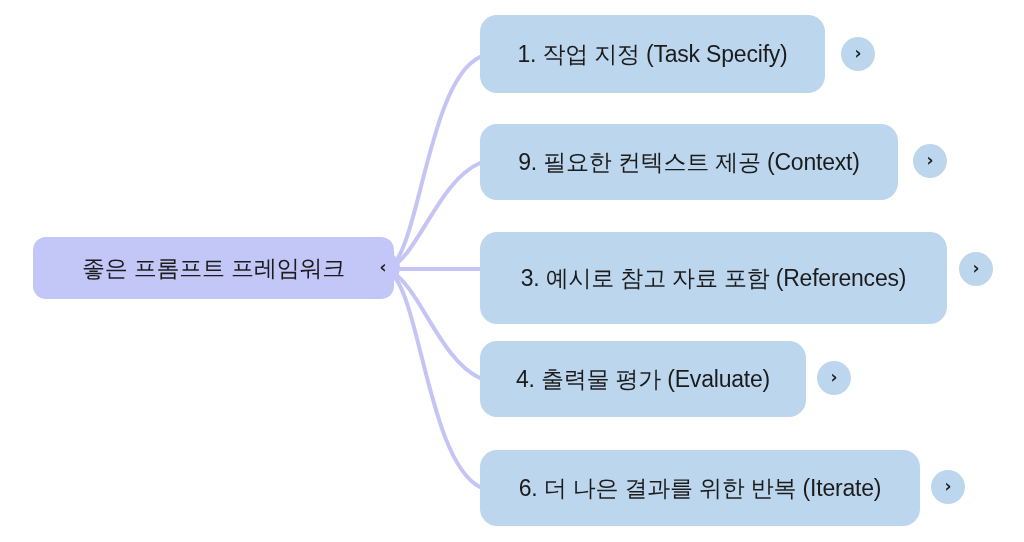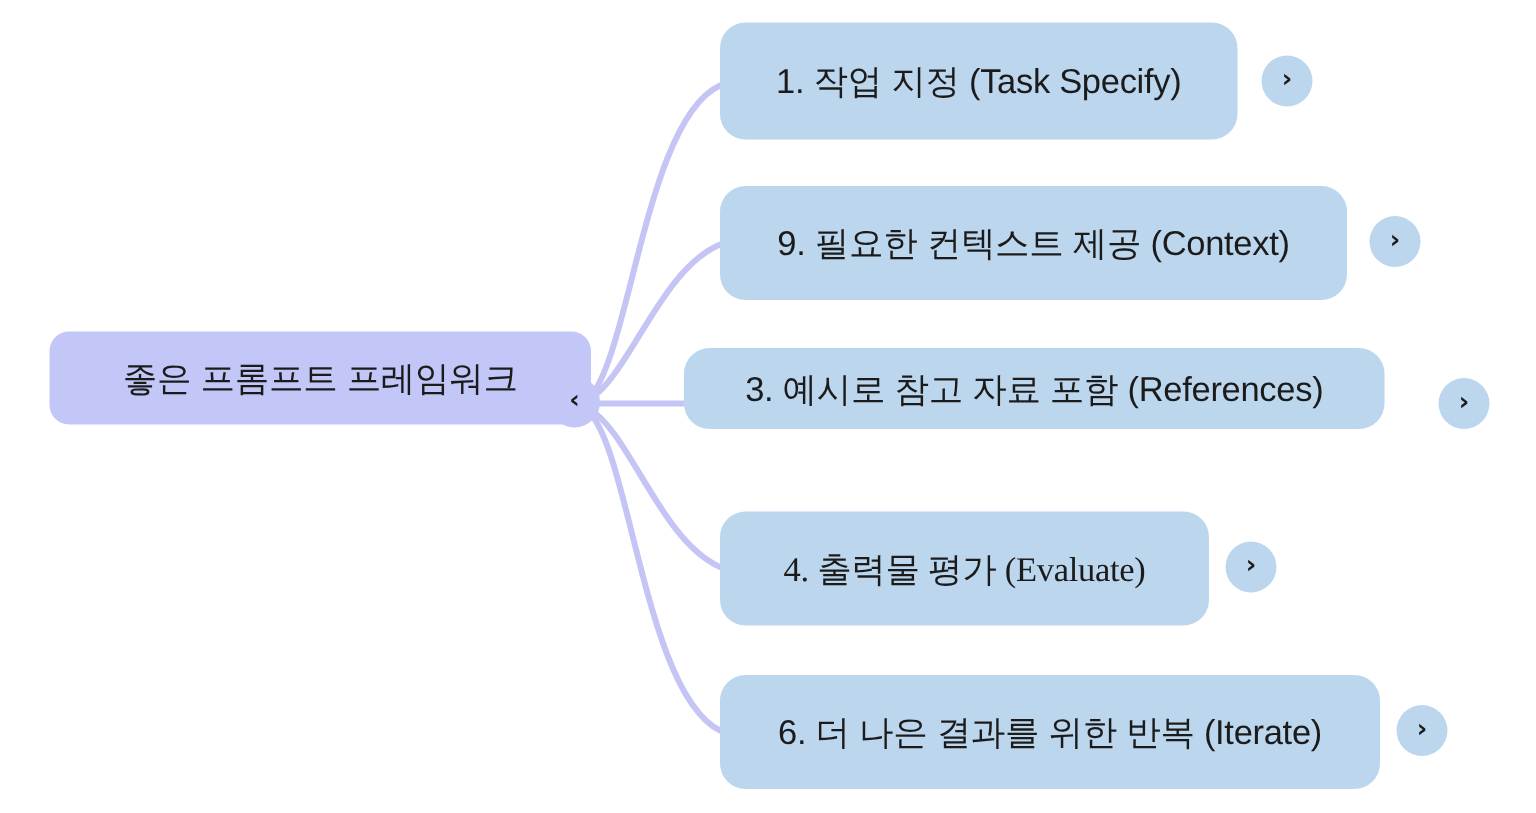--- a/index.html
+++ b/index.html
@@ -78,49 +78,49 @@
   <svg id="edges" viewBox="0 0 1024 542">
     <g fill="none" stroke="#c5c5f5" stroke-width="4" stroke-linecap="round">
       <path d="M 392 266 C 420 240 430 80 480 57"></path>
       <path d="M 392 267 C 420 250 440 180 480 163"></path>
       <path d="M 392 269 C 420 269 440 269 480 269"></path>
       <path d="M 392 272 C 420 288 440 360 480 378"></path>
       <path d="M 392 274 C 420 300 430 462 480 487"></path>
     </g>
   </svg>
 
-  <div class="node root" style="left:33px; top:221px; width:361px; height:62px;">
+  <div class="node root" style="left:33px; top:237px; width:361px; height:62px;">
     <span class="node-label">좋은 프롬프트 프레임워크</span>
   </div>
   <div class="toggle root-toggle" style="left:366px; top:251px; width:34px; height:34px;">
     <span class="chev">‹</span>
   </div>
 
   <div class="node child" style="left:480px; top:15px; width:345px; height:78px;">
     <span class="node-label">1. 작업 지정 (Task Specify)</span>
   </div>
   <div class="toggle child-toggle" style="left:841px; top:37px; width:34px; height:34px;">
     <span class="chev">›</span>
   </div>
 
   <div class="node child" style="left:480px; top:124px; width:418px; height:76px;">
     <span class="node-label">9. 필요한 컨텍스트 제공 (Context)</span>
   </div>
   <div class="toggle child-toggle" style="left:913px; top:144px; width:34px; height:34px;">
     <span class="chev">›</span>
   </div>
 
-  <div class="node child" style="left:456px; top:232px; width:467px; height:54px;">
+  <div class="node child" style="left:480px; top:232px; width:467px; height:92px;">
     <span class="node-label">3. 예시로 참고 자료 포함 (References)</span>
   </div>
   <div class="toggle child-toggle" style="left:959px; top:252px; width:34px; height:34px;">
     <span class="chev">›</span>
   </div>
 
-  <div class="node child" style="left:480px; top:341px; width:326px; height:76px;font-family:Liberation Serif, serif;">
+  <div class="node child" style="left:480px; top:341px; width:326px; height:76px;">
     <span class="node-label">4. 출력물 평가 (Evaluate)</span>
   </div>
   <div class="toggle child-toggle" style="left:817px; top:361px; width:34px; height:34px;">
     <span class="chev">›</span>
   </div>
 
   <div class="node child" style="left:480px; top:450px; width:440px; height:76px;">
     <span class="node-label">6. 더 나은 결과를 위한 반복 (Iterate)</span>
   </div>
   <div class="toggle child-toggle" style="left:931px; top:470px; width:34px; height:34px;">

